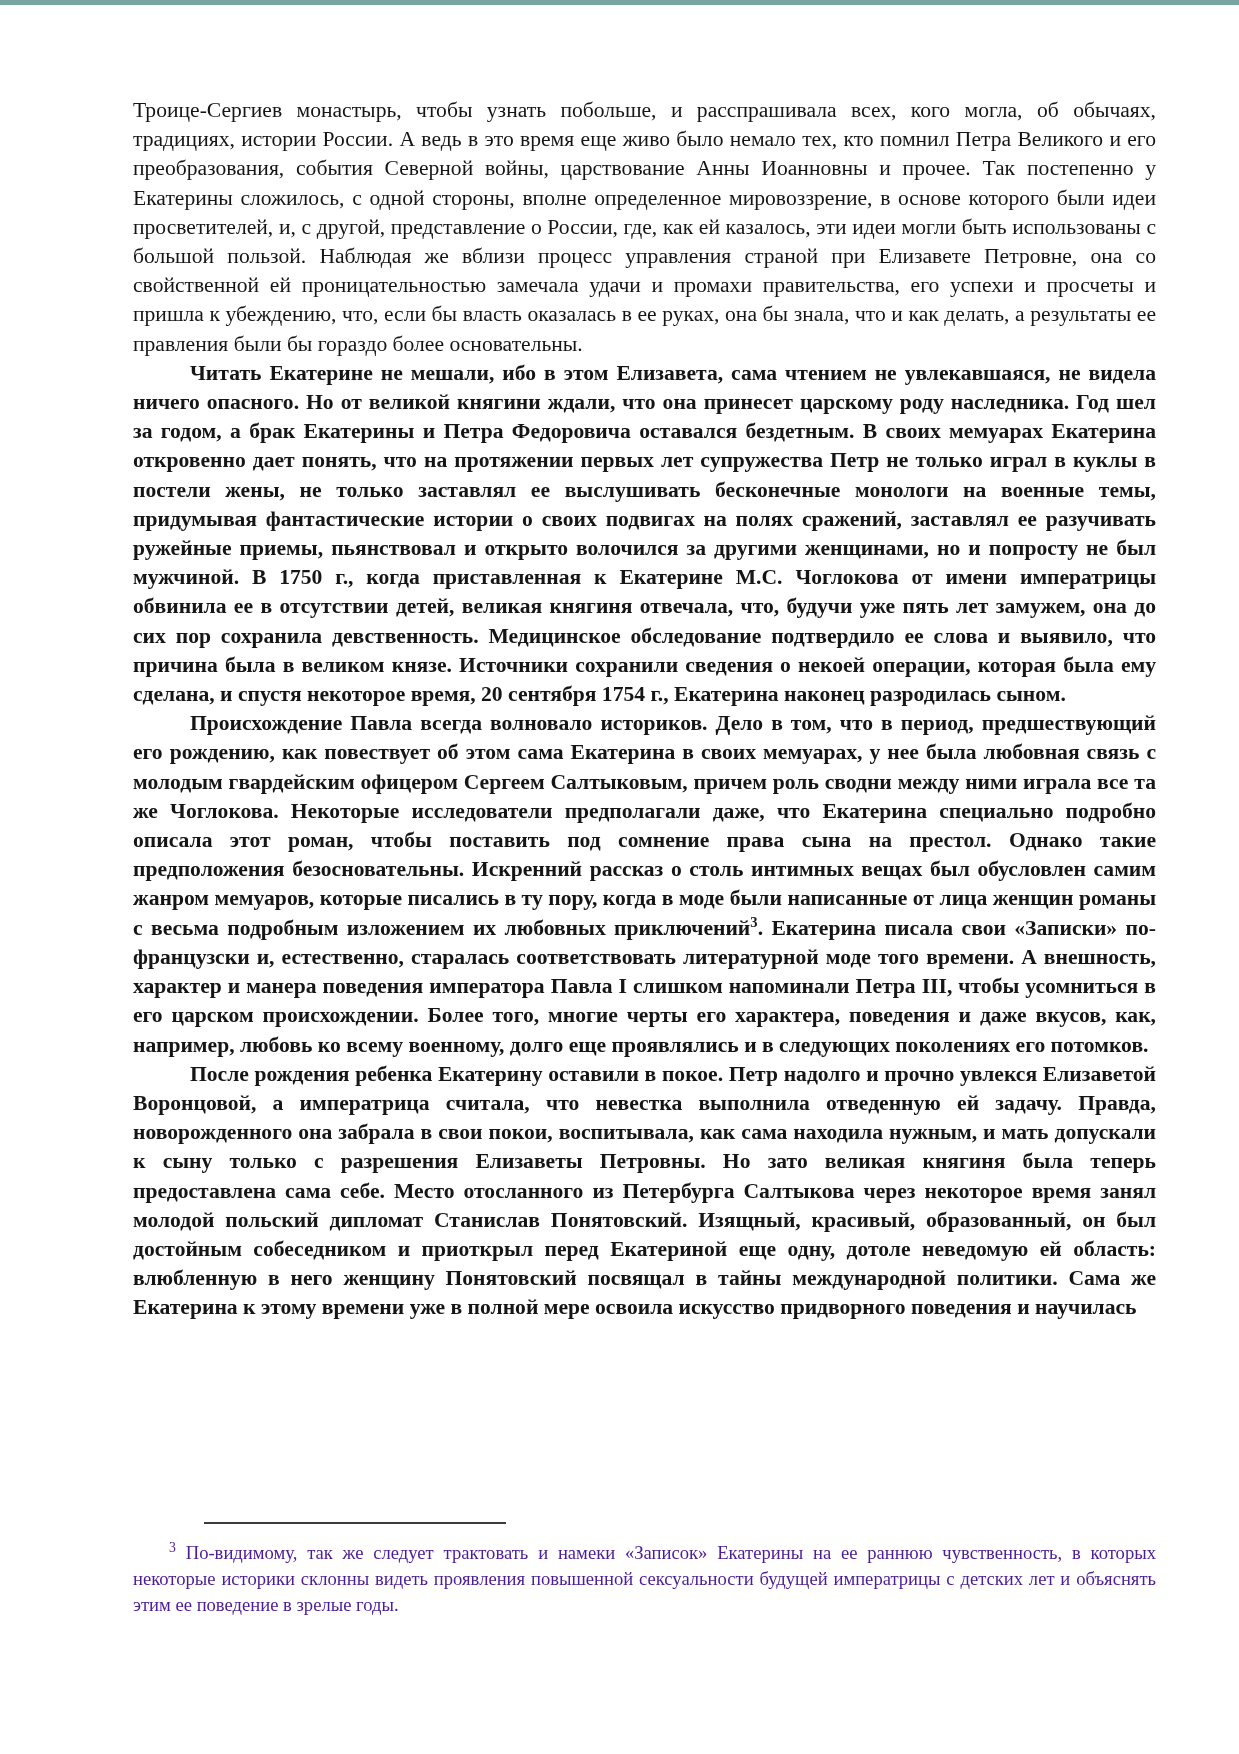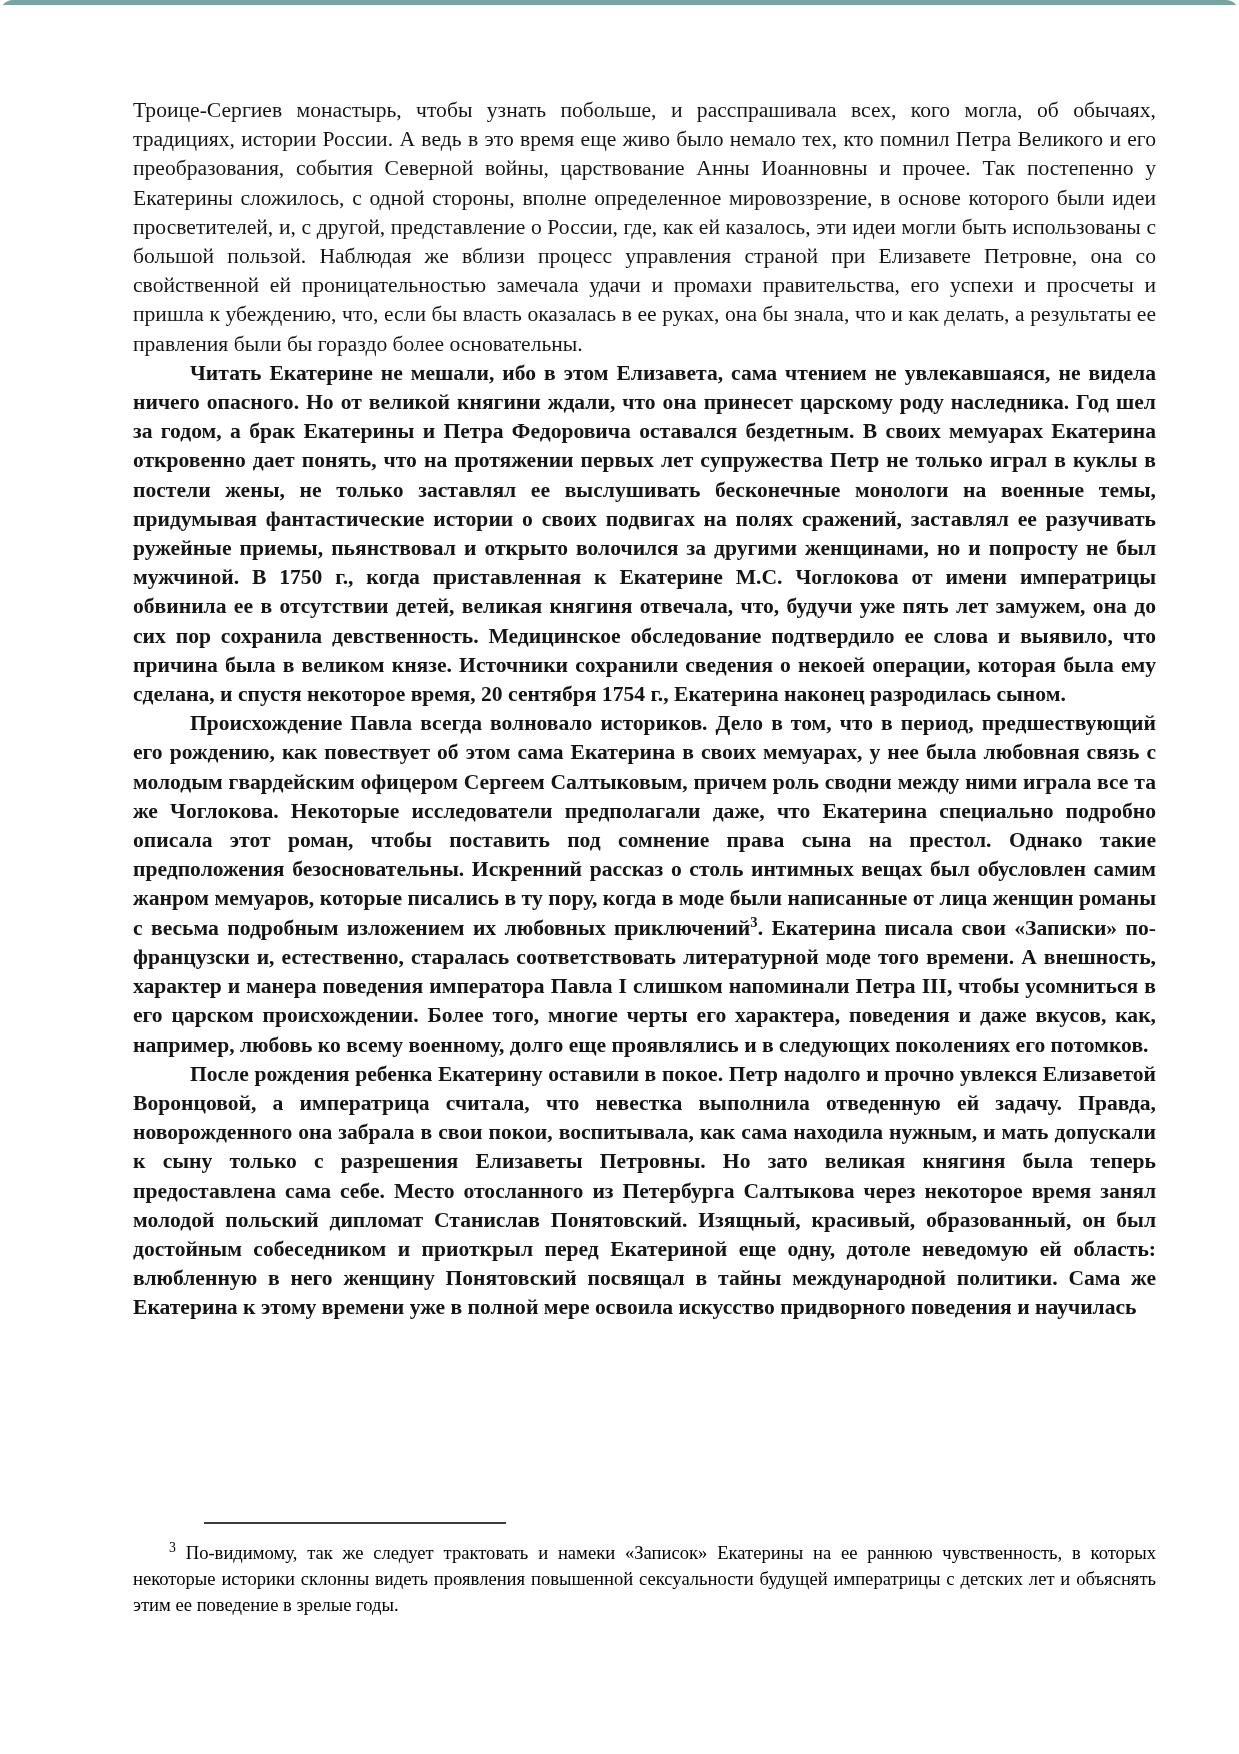--- a/index.html
+++ b/index.html
@@ -2,21 +2,21 @@
 <html lang="ru"><head>
 <meta charset="utf-8">
 <style>
   html, body { margin: 0; padding: 0; }
   body {
     width: 1239px; height: 1754px;
     background: #ffffff;
     position: relative;
     font-family: "Liberation Serif", "DejaVu Serif", serif;
   }
-  .page { position: absolute; inset: 0; background: #ffffff; overflow: hidden; border-radius: 13px; }
+  .page { position: absolute; inset: 0; background: #ffffff; overflow: hidden; }
   .top-edge {
     position: absolute; top: 0; left: 0; width: 100%; height: 5px;
     background: #79a4a0;
   }
   .text-block {
     position: absolute; left: 133px; top: 96px; width: 1023px;
     font-size: 21.6px; line-height: 29.2px;
     text-align: justify; color: #151515;
   }
   .para { margin: 0; padding: 0; }
@@ -24,21 +24,21 @@
   sup.fnref {
     font-size: 0.68em; line-height: 0; vertical-align: super;
   }
   .footnote-rule {
     position: absolute; left: 204px; top: 1522px; width: 302px; height: 2px;
     background: #3c3c3c;
   }
   .footnote {
     position: absolute; left: 133px; top: 1540px; width: 1023px;
     font-size: 18.6px; line-height: 25.8px;
-    text-align: justify; color: #000000;
+    text-align: justify; color: #4c1d95;
   }
   .fn-text { margin: 0; text-indent: 36px; }
   sup.fnmark { font-size: 0.74em; line-height: 0; vertical-align: super; }
 </style>
 </head>
 <body>
 
 <div class="page">
   <div class="top-edge"></div>
 

